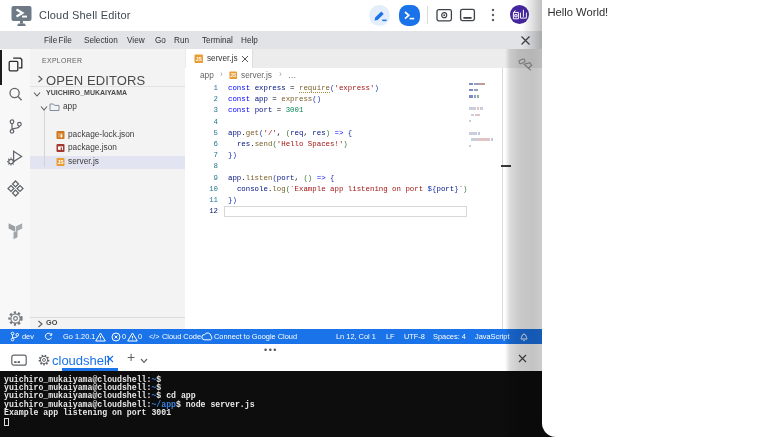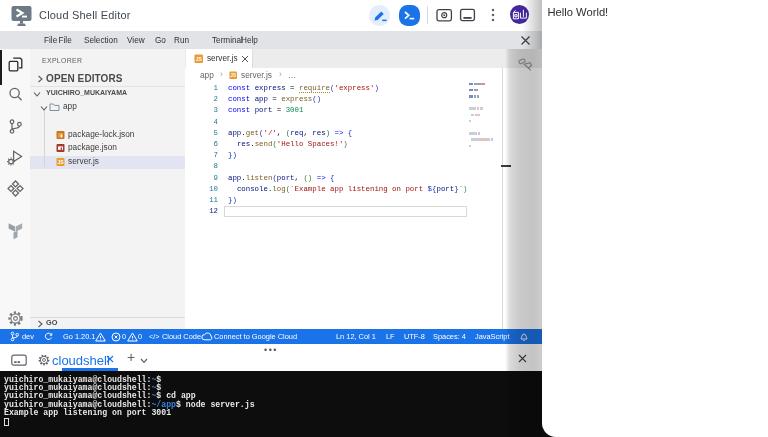--- a/index.html
+++ b/index.html
@@ -94,21 +94,21 @@
   </svg>
 </div>
 
 <div class="abs" id="menubar">
   <span style="left:44px">File</span>
       <span style="left:58.5px">File</span>
       <span style="left:84px">Selection</span>
       <span style="left:127px">View</span>
       <span style="left:155px">Go</span>
       <span style="left:174px">Run</span>
-      <span style="left:212px">Terminal</span>
+      <span style="left:202px">Terminal</span>
       <span style="left:241px">Help</span>
   <svg class="abs" style="left:520px;top:4px" width="11" height="11" viewBox="0 0 11 11">
         <path d="M1.5 1.5 L9.5 9.5 M9.5 1.5 L1.5 9.5" stroke="#3c4043" stroke-width="1.2"></path>
       </svg>
 </div>
 
 <div class="abs" id="actbar">
   <div class="abs" style="left:0;top:1px;width:2px;height:35px;background:#1c1c1c"></div>
   <svg style="top:6px" width="19" height="19" viewBox="0 0 19 19" fill="none" stroke="#2b2b2b" stroke-width="1.3">
     <path d="M7.2 3.2 h7.2 l1.4 1.4 v8.2 h-3"></path>
@@ -147,21 +147,21 @@
     <circle cx="9.5" cy="9.5" r="4.6" stroke="#73777c" stroke-width="1.1"></circle>
     <circle cx="9.5" cy="9.5" r="1.9" stroke="#73777c" stroke-width="1.1" fill="#f8f8f8"></circle>
   </svg>
 </div>
 
 <div class="abs" id="side">
   <div class="abs" style="left:12px;top:8px;font-size:6.9px;letter-spacing:.35px;color:#5e5e5e">EXPLORER</div>
   <svg class="abs" style="left:6px;top:26px" width="8" height="8" viewBox="0 0 8 8">
         <path d="M2.5 1 L6 4 L2.5 7" stroke="#5a5a5a" stroke-width="1.1" fill="none"></path>
       </svg>
-  <div class="abs" style="left:16px;top:24px;font-size:10px;font-weight:bold;color:#4a4a4a;letter-spacing:.1px">OPEN EDITORS</div>
+  <div class="abs" style="left:16px;top:24px;font-size:13px;font-weight:normal;color:#4a4a4a;letter-spacing:.1px">OPEN EDITORS</div>
   <div class="abs" style="left:0;top:36.5px;width:155px;height:1px;background:#e2e2e2"></div>
   <div class="abs" style="left:0;top:106.5px;width:155px;height:13.7px;background:#e2e4f1"></div>
   <div class="abs" style="left:13.5px;top:61px;width:1px;height:57px;background:#d5d5d5"></div>
 
   <div class="trow" style="top:37.4px;font-weight:bold;color:#4a4a4a">
     <svg class="abs" style="left:3px;top:4px" width="8" height="8" viewBox="0 0 8 8">
           <path d="M1 2.5 L4 6 L7 2.5" stroke="#5a5a5a" stroke-width="1.1" fill="none"></path>
         </svg>
     <span style="position:absolute;left:16px;font-size:7px">YUICHIRO_MUKAIYAMA</span>
   </div>

